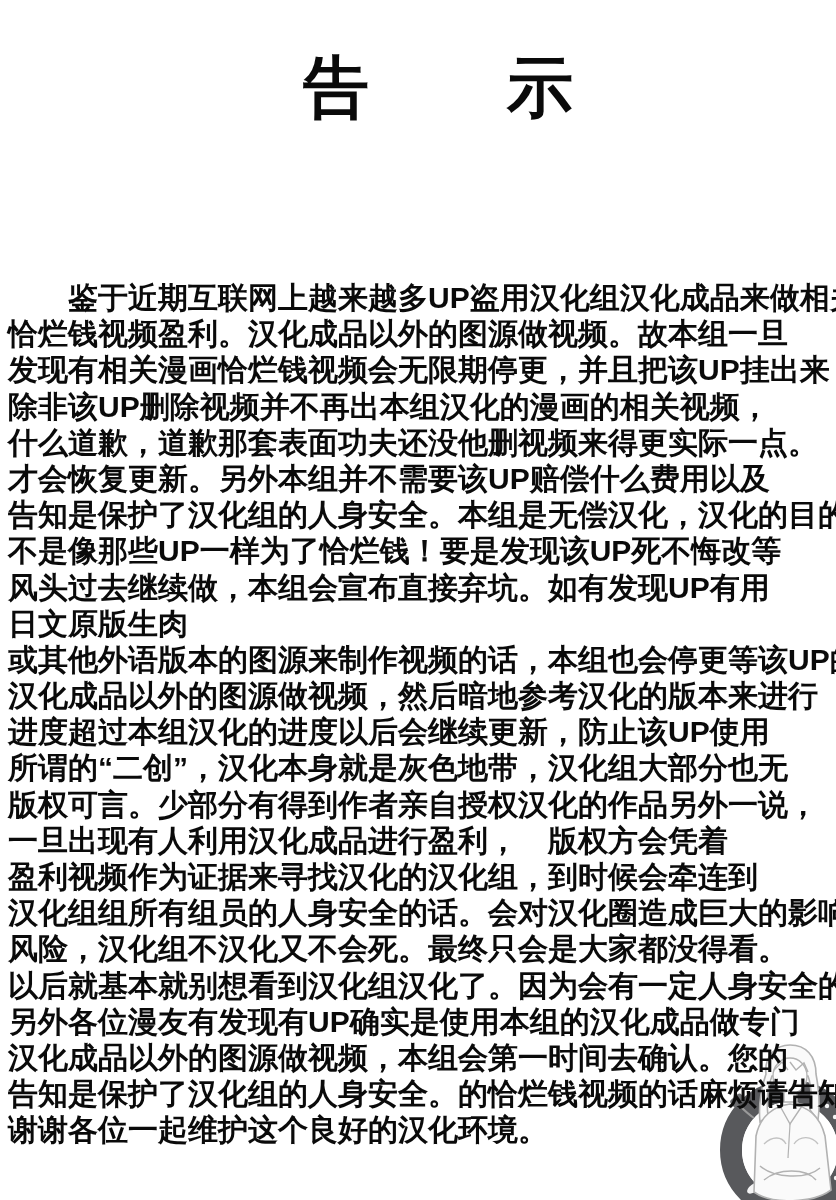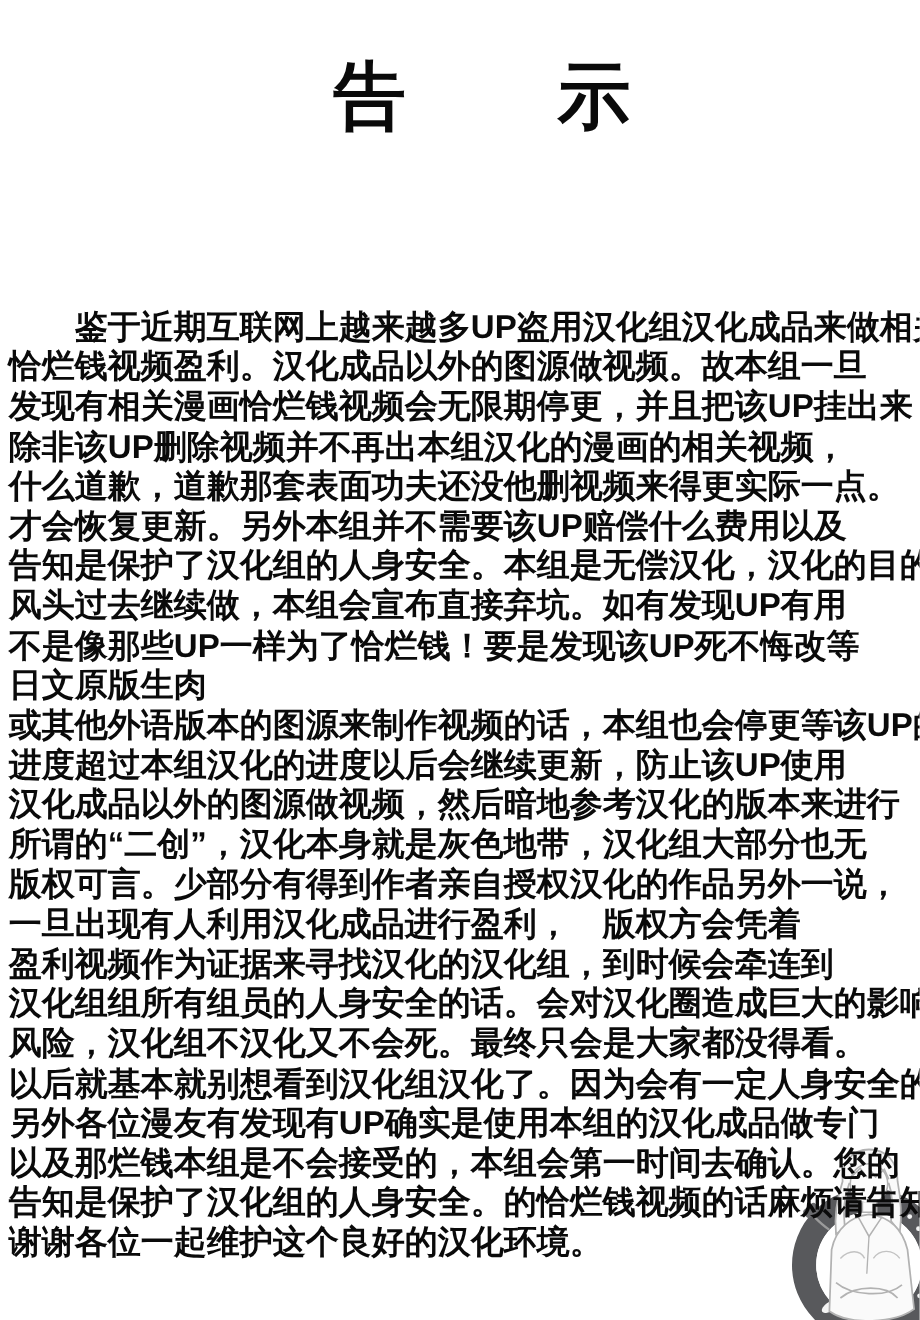--- a/index.html
+++ b/index.html
@@ -69,35 +69,35 @@
   <h1 class="title">告　　示</h1>
 
   <div class="body-text">
       <div class="line">　　鉴于近期互联网上越来越多UP盗用汉化组汉化成品来做相关</div>
       <div class="line">恰烂钱视频盈利。汉化成品以外的图源做视频。故本组一旦</div>
       <div class="line">发现有相关漫画恰烂钱视频会无限期停更，并且把该UP挂出来，</div>
       <div class="line">除非该UP删除视频并不再出本组汉化的漫画的相关视频，</div>
       <div class="line">什么道歉，道歉那套表面功夫还没他删视频来得更实际一点。</div>
       <div class="line">才会恢复更新。另外本组并不需要该UP赔偿什么费用以及</div>
       <div class="line">告知是保护了汉化组的人身安全。本组是无偿汉化，汉化的目的</div>
+      <div class="line">不是像那些UP一样为了恰烂钱！要是发现该UP死不悔改等</div>
       <div class="line">风头过去继续做，本组会宣布直接弃坑。如有发现UP有用</div>
-      <div class="line">不是像那些UP一样为了恰烂钱！要是发现该UP死不悔改等</div>
       <div class="line">日文原版生肉</div>
       <div class="line">或其他外语版本的图源来制作视频的话，本组也会停更等该UP的</div>
+      <div class="line">汉化成品以外的图源做视频，然后暗地参考汉化的版本来进行</div>
       <div class="line">进度超过本组汉化的进度以后会继续更新，防止该UP使用</div>
-      <div class="line">汉化成品以外的图源做视频，然后暗地参考汉化的版本来进行</div>
       <div class="line">所谓的“二创”，汉化本身就是灰色地带，汉化组大部分也无</div>
       <div class="line">版权可言。少部分有得到作者亲自授权汉化的作品另外一说，</div>
       <div class="line">一旦出现有人利用汉化成品进行盈利，　版权方会凭着</div>
       <div class="line">盈利视频作为证据来寻找汉化的汉化组，到时候会牵连到</div>
       <div class="line">汉化组组所有组员的人身安全的话。会对汉化圈造成巨大的影响，</div>
       <div class="line">风险，汉化组不汉化又不会死。最终只会是大家都没得看。</div>
       <div class="line">以后就基本就别想看到汉化组汉化了。因为会有一定人身安全的</div>
       <div class="line">另外各位漫友有发现有UP确实是使用本组的汉化成品做专门</div>
-      <div class="line">以及那烂钱本组是不会接受的，本组会第一时间去确认。您的</div>
+      <div class="line">汉化成品以外的图源做视频，本组会第一时间去确认。您的</div>
       <div class="line">告知是保护了汉化组的人身安全。的恰烂钱视频的话麻烦请告知</div>
       <div class="line">谢谢各位一起维护这个良好的汉化环境。</div>
     </div>
 
   <div class="seal">
     <svg width="130" height="165" viewBox="0 0 130 165" xmlns="http://www.w3.org/2000/svg">
 
       <circle cx="76" cy="110" r="59" fill="none" stroke-width="22" stroke="#58595c"></circle>
       <circle cx="76" cy="110" r="48" fill="#ffffff"></circle>
 

